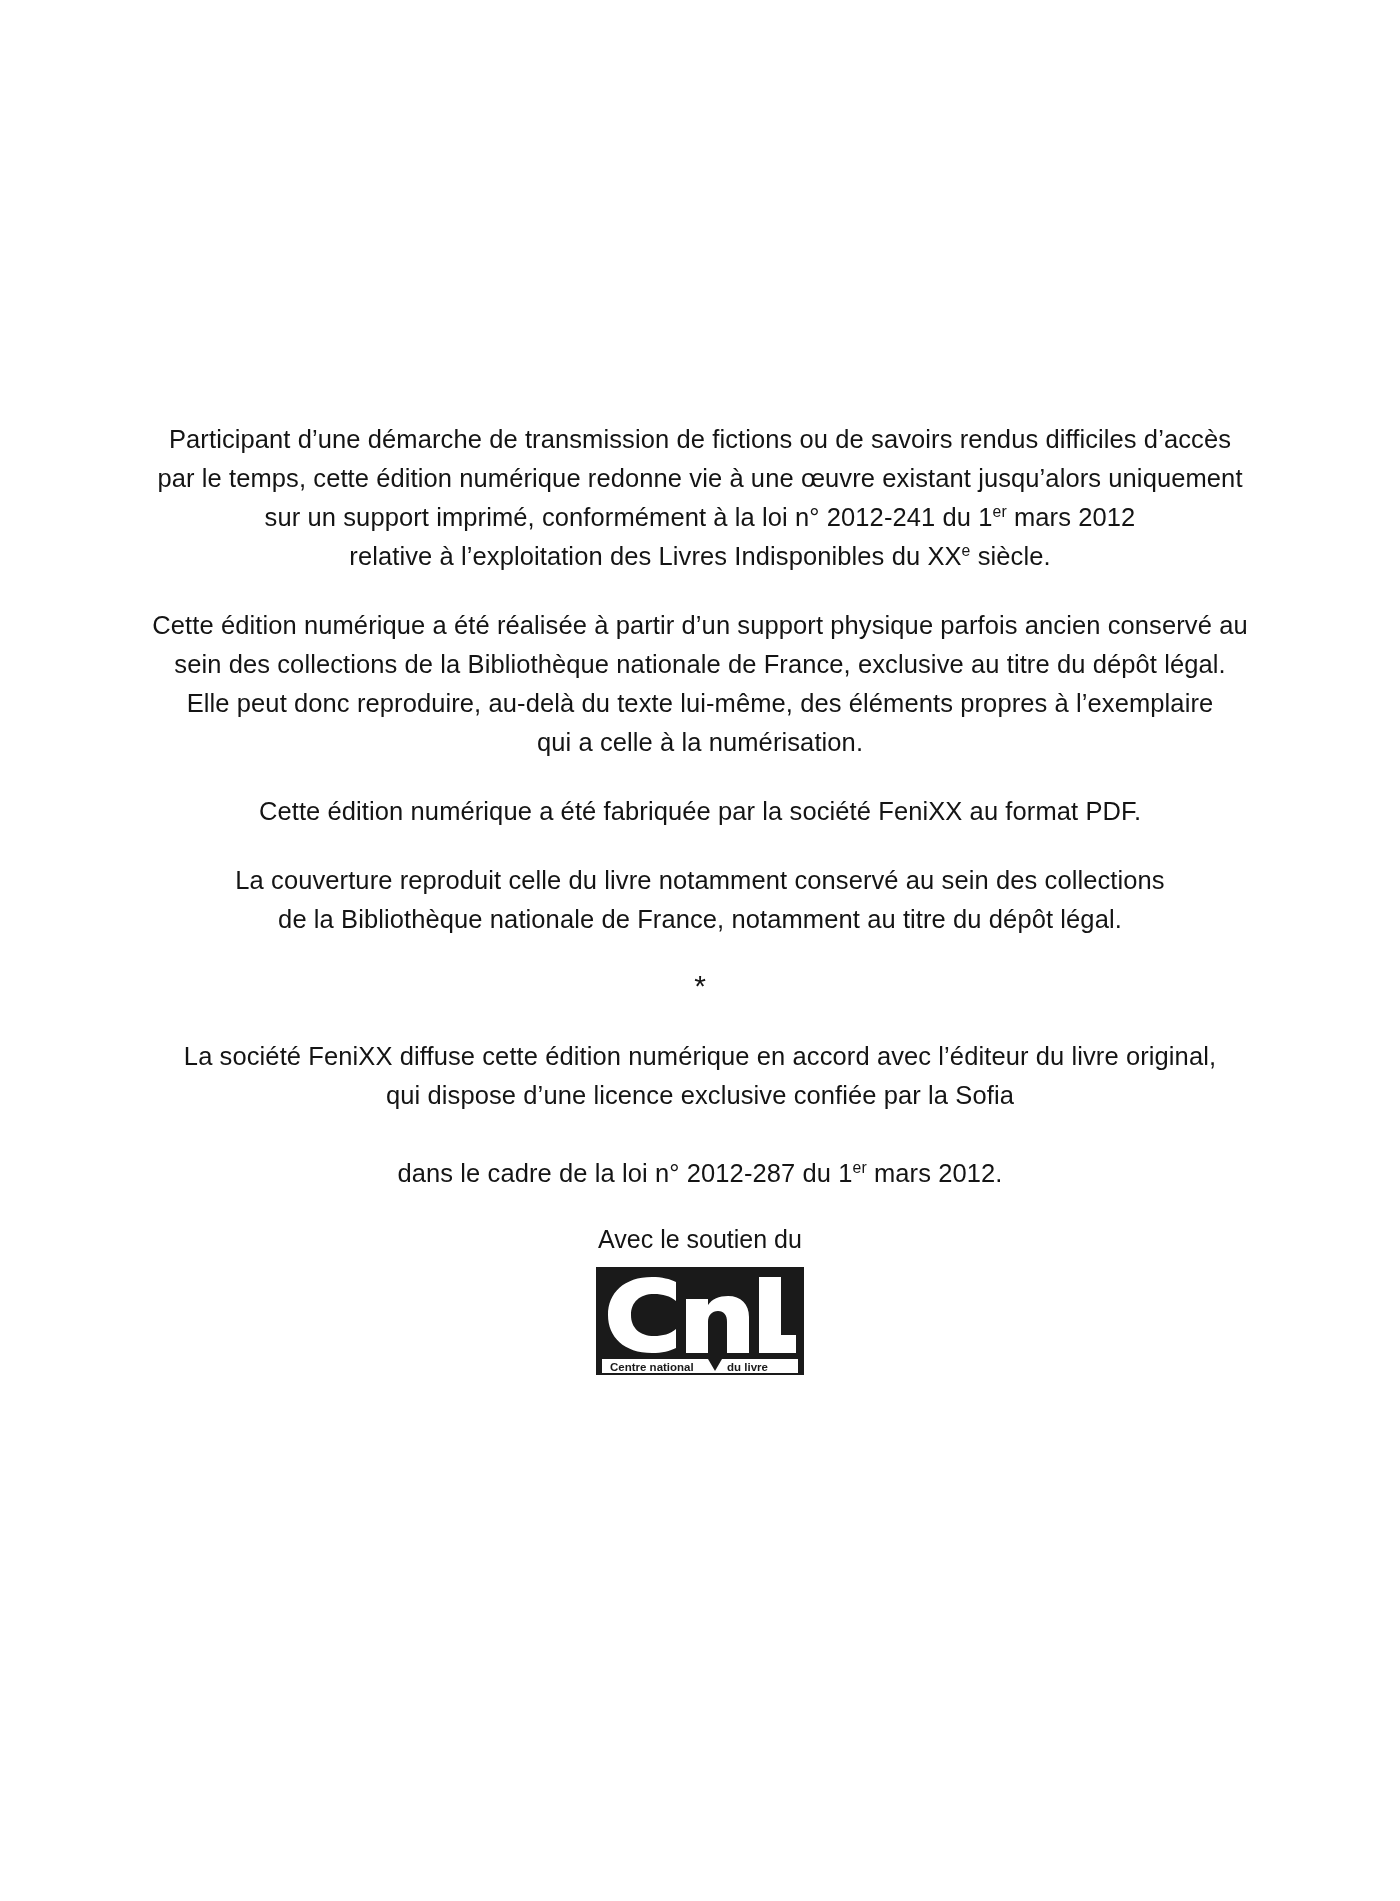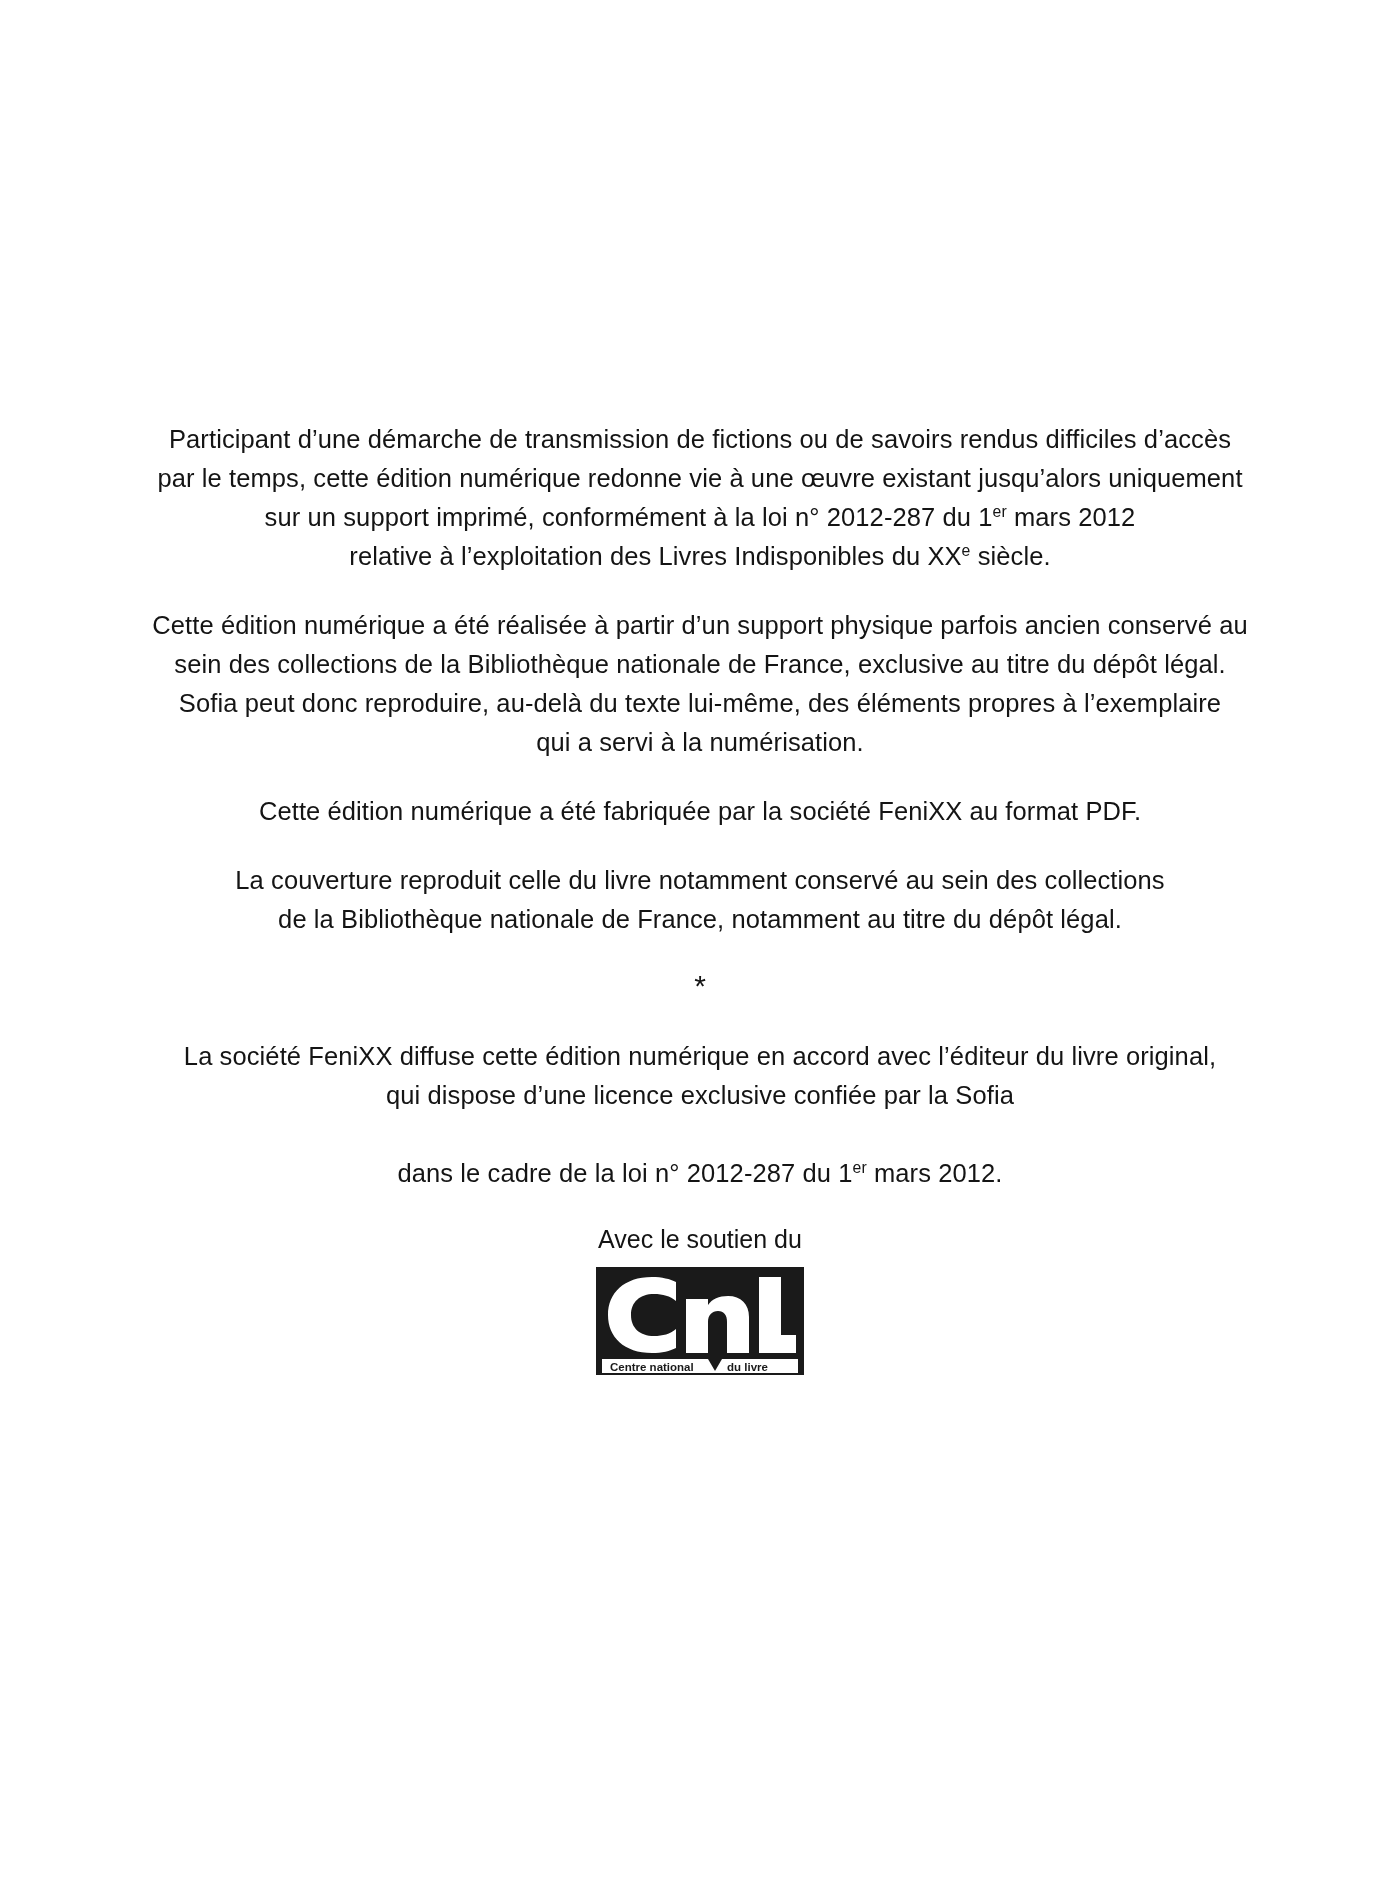--- a/index.html
+++ b/index.html
@@ -81,29 +81,29 @@
 </head>
 <body>
 
 <div class="page">
 
   <div class="content">
 
     <p class="para">
       <span>Participant d’une démarche de transmission de fictions ou de savoirs rendus difficiles d’accès</span><br>
       <span>par le temps, cette édition numérique redonne vie à une œuvre existant jusqu’alors uniquement</span><br>
-      <span>sur un support imprimé, conformément à la loi n° 2012-287 du 1</span><sup>er</sup><span> mars 2012</span><br>
+      <span>sur un support imprimé, conformément à la loi n° 2012-241 du 1</span><sup>er</sup><span> mars 2012</span><br>
       <span>relative à l’exploitation des Livres Indisponibles du XX</span><sup>e</sup><span> siècle.</span>
     </p>
 
     <p class="para">
       <span>Cette édition numérique a été réalisée à partir d’un support physique parfois ancien conservé au</span><br>
       <span>sein des collections de la Bibliothèque nationale de France, exclusive au titre du dépôt légal.</span><br>
-      <span>Sofia peut donc reproduire, au-delà du texte lui-même, des éléments propres à l’exemplaire</span><br>
-      <span>qui a servi à la numérisation.</span>
+      <span>Elle peut donc reproduire, au-delà du texte lui-même, des éléments propres à l’exemplaire</span><br>
+      <span>qui a celle à la numérisation.</span>
     </p>
 
     <p class="para">
       <span>Cette édition numérique a été fabriquée par la société FeniXX au format PDF.</span>
     </p>
 
     <p class="para">
       <span>La couverture reproduit celle du livre notamment conservé au sein des collections</span><br>
       <span>de la Bibliothèque nationale de France, notamment au titre du dépôt légal.</span>
     </p>

